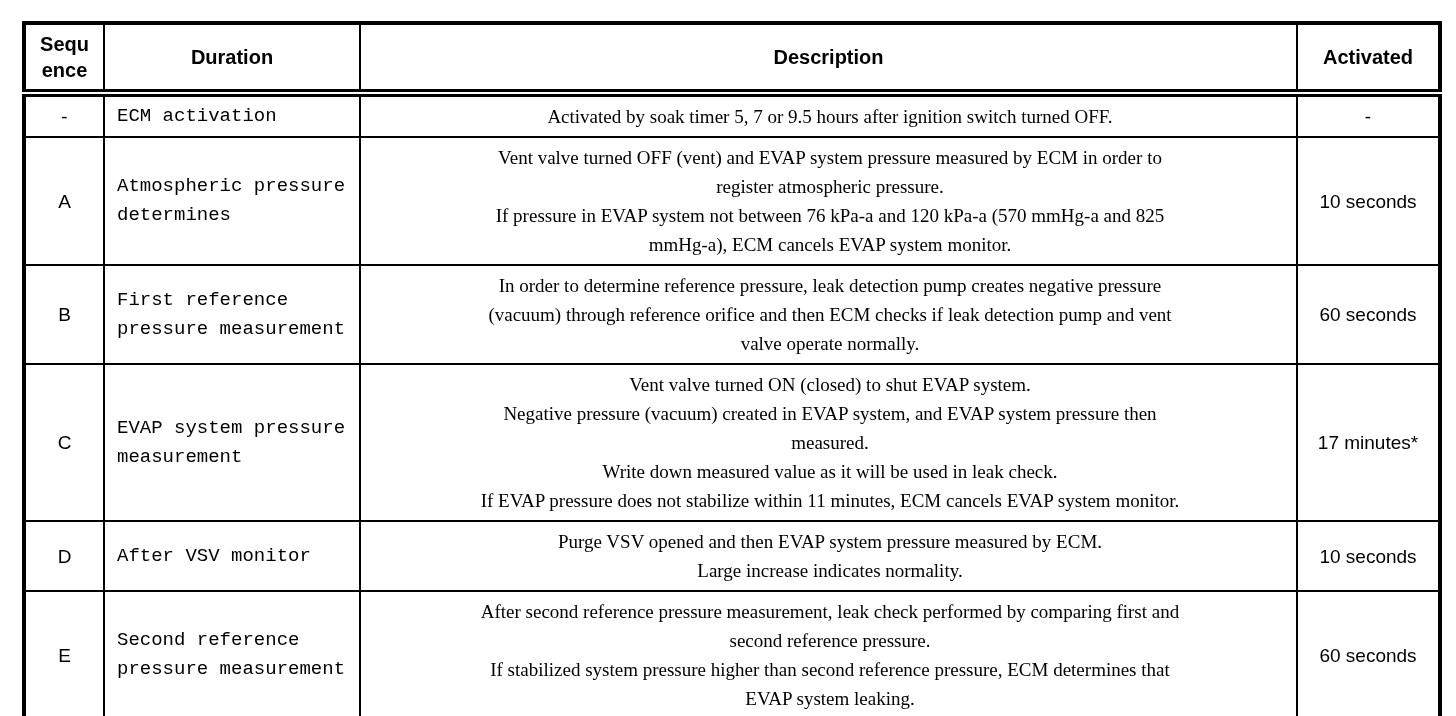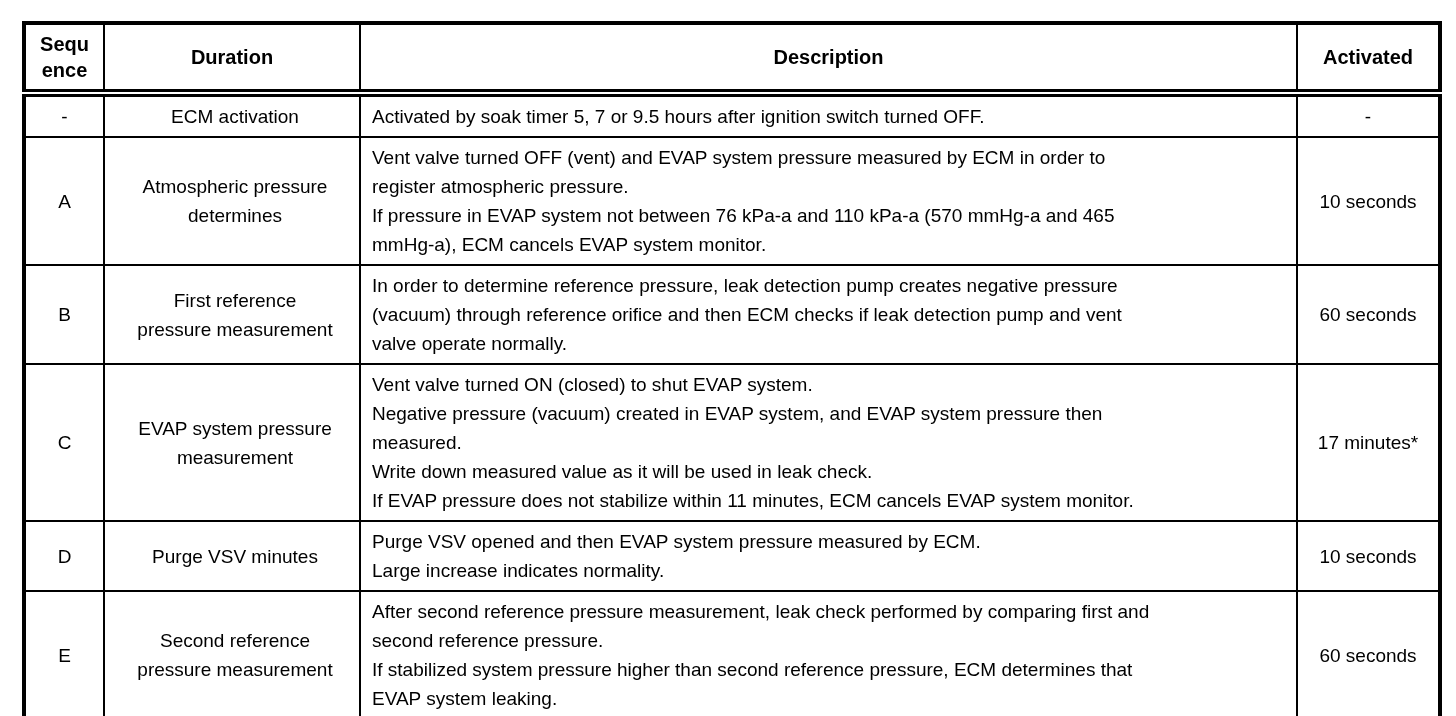--- a/index.html
+++ b/index.html
@@ -42,26 +42,28 @@
     padding: 6px 4px;
     height: 62px;
     
     border-bottom: 8px double #000000;
   }
   td.cell-sequence {
     text-align: center;
     padding: 5px 4px;
   }
   td.cell-operation {
-    text-align: center;
+    text-align: left;
     padding: 5px 6px 5px 12px;
+    font-family: Liberation Mono, monospace;
   }
   td.cell-description {
-    text-align: left;
+    text-align: center;
     padding: 5px 8px 5px 11px;
+    font-family: Liberation Serif, serif;
   }
   td.cell-duration {
     text-align: center;
     padding: 5px 4px;
   }
   col.col-sequence   { width: 80px; }
   col.col-operation  { width: 256px; }
   col.col-description{ width: 937px; }
   col.col-duration   { width: 143px; }
 </style>
@@ -91,21 +93,21 @@
           <td class="cell-operation">ECM activation</td>
           <td class="cell-description">Activated by soak timer 5, 7 or 9.5 hours after ignition switch turned OFF.</td>
           <td class="cell-duration">-</td>
         </tr>
         <tr>
           <td class="cell-sequence">A</td>
           <td class="cell-operation">Atmospheric pressure
 determines</td>
           <td class="cell-description">Vent valve turned OFF (vent) and EVAP system pressure measured by ECM in order to
 register atmospheric pressure.
-If pressure in EVAP system not between 76 kPa-a and 110 kPa-a (570 mmHg-a and 465
+If pressure in EVAP system not between 76 kPa-a and 120 kPa-a (570 mmHg-a and 825
 mmHg-a), ECM cancels EVAP system monitor.</td>
           <td class="cell-duration">10 seconds</td>
         </tr>
         <tr>
           <td class="cell-sequence">B</td>
           <td class="cell-operation">First reference
 pressure measurement</td>
           <td class="cell-description">In order to determine reference pressure, leak detection pump creates negative pressure
 (vacuum) through reference orifice and then ECM checks if leak detection pump and vent
 valve operate normally.</td>
@@ -117,21 +119,21 @@
 measurement</td>
           <td class="cell-description">Vent valve turned ON (closed) to shut EVAP system.
 Negative pressure (vacuum) created in EVAP system, and EVAP system pressure then
 measured.
 Write down measured value as it will be used in leak check.
 If EVAP pressure does not stabilize within 11 minutes, ECM cancels EVAP system monitor.</td>
           <td class="cell-duration">17 minutes*</td>
         </tr>
         <tr>
           <td class="cell-sequence">D</td>
-          <td class="cell-operation">Purge VSV minutes</td>
+          <td class="cell-operation">After VSV monitor</td>
           <td class="cell-description">Purge VSV opened and then EVAP system pressure measured by ECM.
 Large increase indicates normality.</td>
           <td class="cell-duration">10 seconds</td>
         </tr>
         <tr>
           <td class="cell-sequence">E</td>
           <td class="cell-operation">Second reference
 pressure measurement</td>
           <td class="cell-description">After second reference pressure measurement, leak check performed by comparing first and
 second reference pressure.

